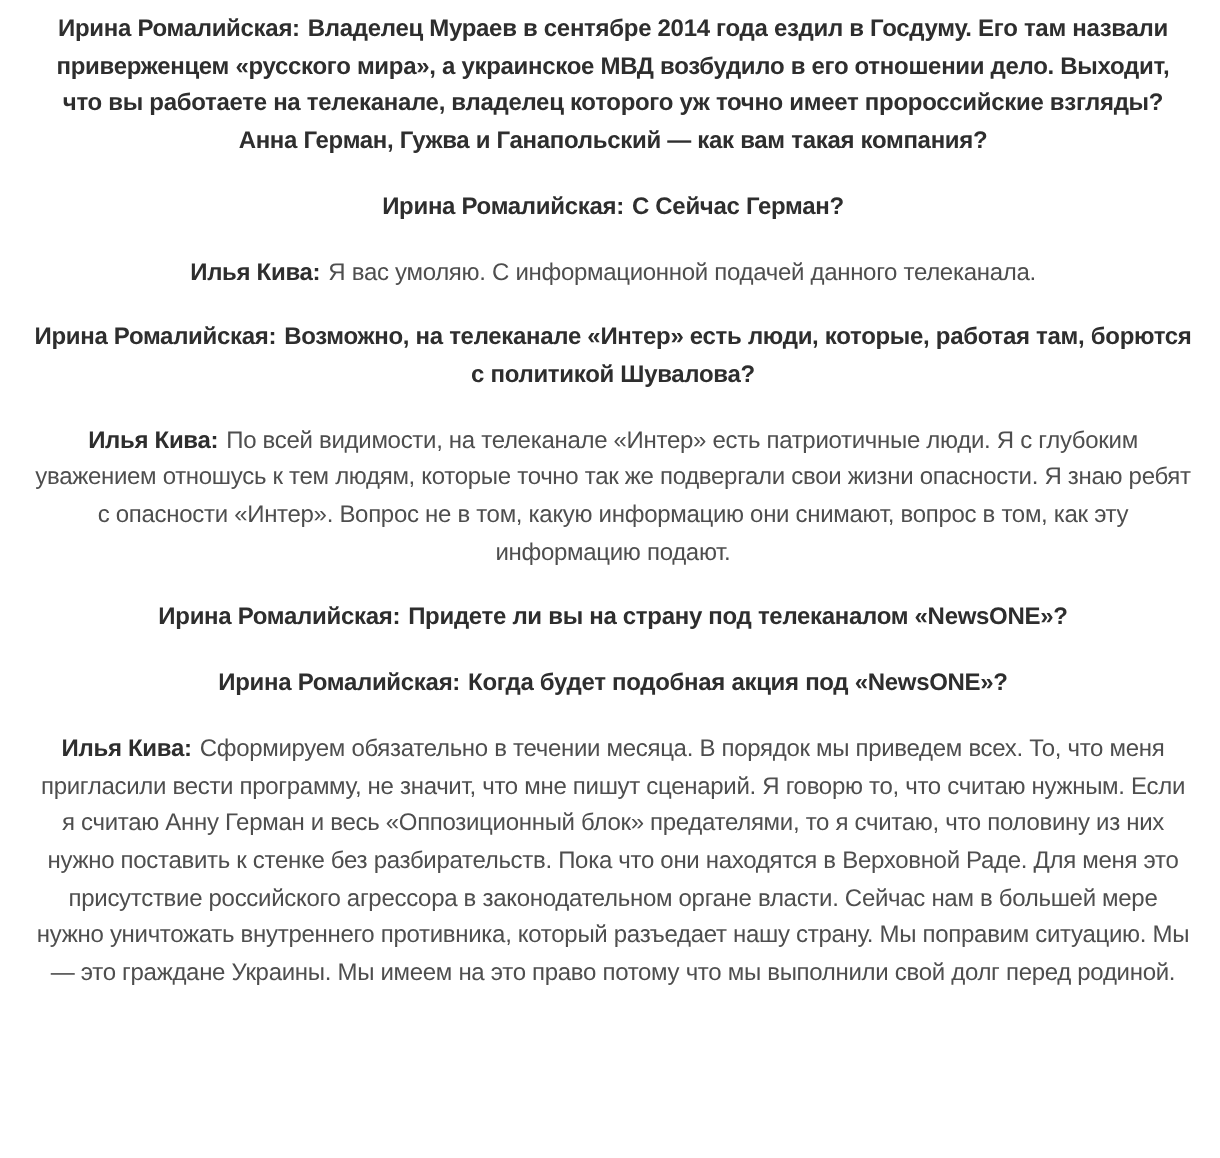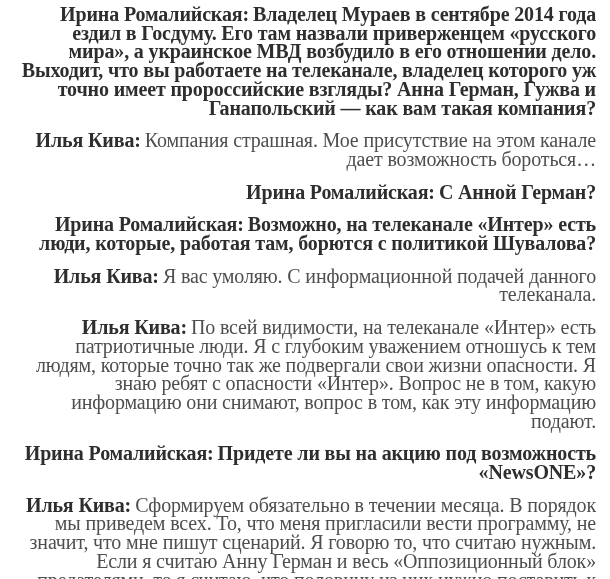--- a/index.html
+++ b/index.html
@@ -13,69 +13,68 @@
     overflow: hidden;
     font-family: "Liberation Sans", "DejaVu Sans", sans-serif;
   }
   .article-body {
     box-sizing: border-box;
     width: 610px;
     padding: 5px 14px 0 17px;
   }
   .para {
     margin: 0 0 14px 0;
-    font-size: 20px;
+    font-size: 12px;
     line-height: 18.7px;
     letter-spacing: -0.15px;
     color: #4e4e4e;
-    text-align: right;
-    font-family: Liberation Serif, serif;
+    text-align: center;
   }
   .para.question {
     font-weight: 700;
     color: #2e2e2e;
   }
   .speaker {
     font-weight: 700;
     color: #2e2e2e;
     margin-right: 4px;
   }
 </style>
 </head>
 <body>
 
 <div class="article-body">
 
   <p class="para question">
     <span class="speaker">Ирина Ромалийская:</span><span>Владелец Мураев в сентябре 2014 года ездил в Госдуму. Его там назвали приверженцем «русского мира», а украинское МВД возбудило в его отношении дело. Выходит, что вы работаете на телеканале, владелец которого уж точно имеет пророссийские взгляды? Анна Герман, Гужва и Ганапольский — как вам такая компания?</span>
   </p>
 
-  <p class="para answer">
-    <span class="speaker">Илья Кива:</span><span>Компания страшная. Мое присутствие на этом канале дает возможность бороться…</span>
+
+  <p class="para question">
+    <span class="speaker">Ирина Ромалийская:</span><span>С Сейчас Герман?</span>
   </p>
 
-  <p class="para question">
-    <span class="speaker">Ирина Ромалийская:</span><span>С Анной Герман?</span>
+  <p class="para answer">
+    <span class="speaker">Илья Кива:</span><span>Я вас умоляю. С информационной подачей данного телеканала.</span>
   </p>
 
   <p class="para question">
     <span class="speaker">Ирина Ромалийская:</span><span>Возможно, на телеканале «Интер» есть люди, которые, работая там, борются с политикой Шувалова?</span>
   </p>
 
   <p class="para answer">
-    <span class="speaker">Илья Кива:</span><span>Я вас умоляю. С информационной подачей данного телеканала.</span>
-  </p>
-
-  <p class="para answer">
     <span class="speaker">Илья Кива:</span><span>По всей видимости, на телеканале «Интер» есть патриотичные люди. Я с глубоким уважением отношусь к тем людям, которые точно так же подвергали свои жизни опасности. Я знаю ребят с опасности «Интер». Вопрос не в том, какую информацию они снимают, вопрос в том, как эту информацию подают.</span>
   </p>
 
   <p class="para question">
-    <span class="speaker">Ирина Ромалийская:</span><span>Придете ли вы на акцию под возможность «NewsONE»?</span>
+    <span class="speaker">Ирина Ромалийская:</span><span>Придете ли вы на страну под телеканалом «NewsONE»?</span>
   </p>
 
 
+  <p class="para question">
+    <span class="speaker">Ирина Ромалийская:</span><span>Когда будет подобная акция под «NewsONE»?</span>
+  </p>
 
   <p class="para answer">
     <span class="speaker">Илья Кива:</span><span>Сформируем обязательно в течении месяца. В порядок мы приведем всех. То, что меня пригласили вести программу, не значит, что мне пишут сценарий. Я говорю то, что считаю нужным. Если я считаю Анну Герман и весь «Оппозиционный блок» предателями, то я считаю, что половину из них нужно поставить к стенке без разбирательств. Пока что они находятся в Верховной Раде. Для меня это присутствие российского агрессора в законодательном органе власти. Сейчас нам в большей мере нужно уничтожать внутреннего противника, который разъедает нашу страну. Мы поправим ситуацию. Мы — это граждане Украины. Мы имеем на это право потому что мы выполнили свой долг перед родиной.</span>
   </p>
 
 </div>
 
 </body></html>

